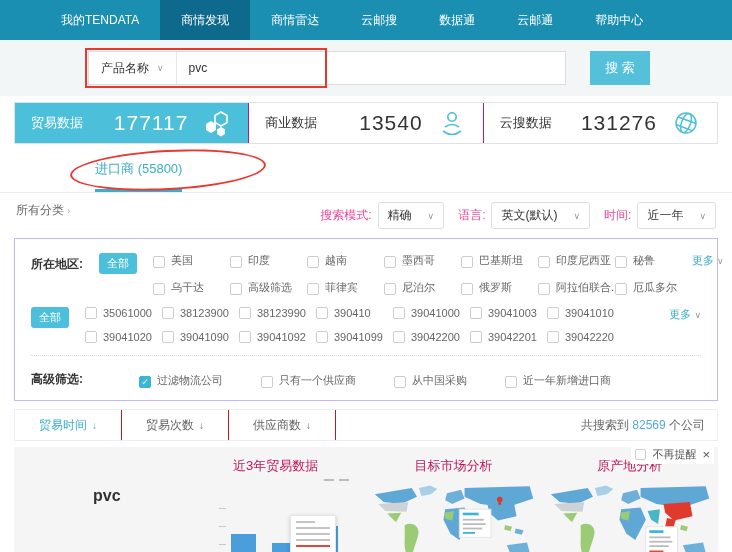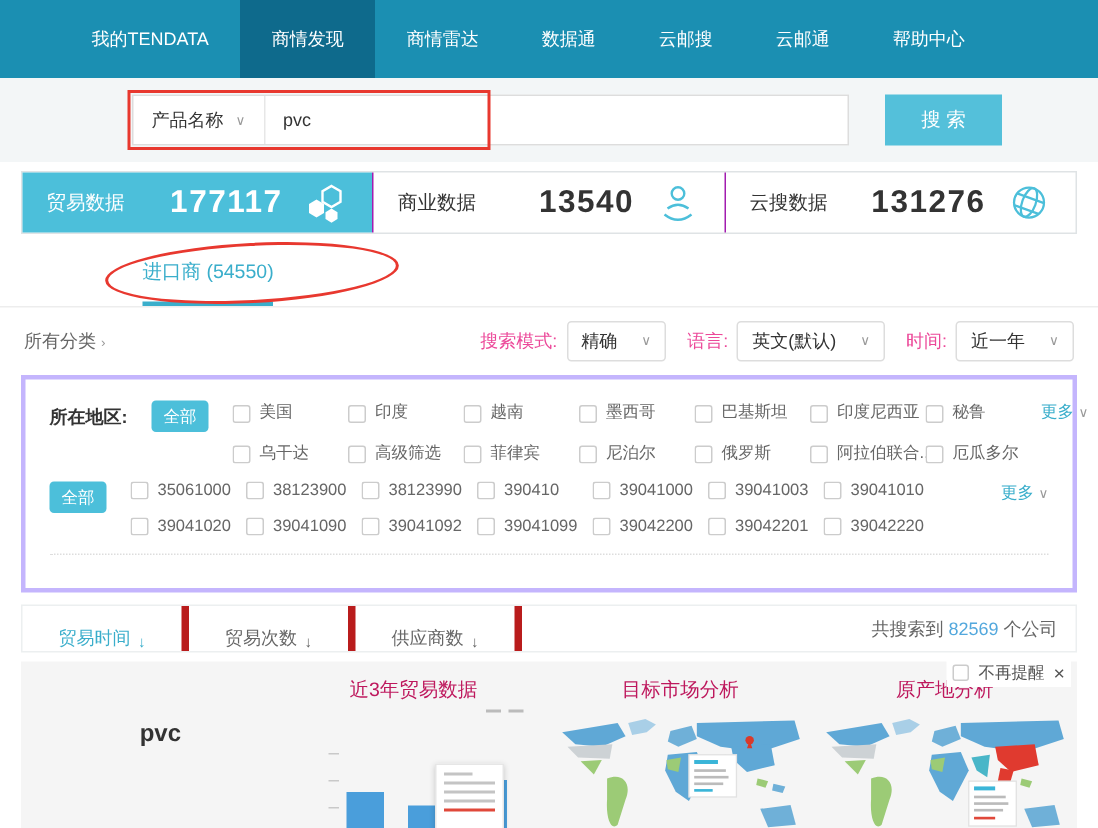--- a/index.html
+++ b/index.html
@@ -1,63 +1,63 @@
 <!DOCTYPE html>
 <html><head>
 <meta charset="utf-8">
 <style>
 *{margin:0;padding:0;box-sizing:border-box}
 html,body{width:732px;height:552px;overflow:hidden;background:#fff;
   font-family:"Liberation Sans","DejaVu Sans",sans-serif;font-size:12px;color:#333}
 
-.nav{height:52px;background:#1b8fb2;display:flex;align-items:stretch;padding-left:40px}
+.nav{height:40px;background:#1b8fb2;display:flex;align-items:stretch;padding-left:40px}
 .nav-item{color:#fff;font-size:12px;display:flex;align-items:center;padding:0 21px;cursor:pointer;white-space:nowrap}
 .nav-item.active{background:#0e6a8c}
 
 .search-strip{height:56px;background:#f3f6f7;display:flex;align-items:center;padding-left:88px;position:relative}
 .search-box{width:478px;height:34px;background:#fff;border:1px solid #ddd;display:flex;align-items:center}
 .cat-select{display:flex;align-items:center;gap:8px;padding:0 12px;height:100%;border-right:1px solid #e7e7e7;cursor:pointer}
 .chevron{color:#999;font-size:9px}
 .search-input{border:none;outline:none;flex:1;height:100%;padding:0 12px;font-size:12px;color:#333;background:transparent}
-.search-btn{margin-left:24px;width:78px;height:34px;background:#54c0da;color:#fff;border:none;font-size:13px;cursor:pointer}
+.search-btn{margin-left:24px;width:60px;height:34px;background:#54c0da;color:#fff;border:none;font-size:13px;cursor:pointer}
 .red-box{position:absolute;left:85px;top:8px;width:242px;height:40px;border:2px solid #e8382f;pointer-events:none}
 
 .stats{margin:6px 14px 0;display:flex;border:1px solid #dfe3e5;height:42px;background:#fff}
 .stat{flex:1;display:flex;align-items:center;padding:0 16px;border-left:1px solid #a21caf}
 .stat:first-child{border-left:none;background:#4cbfda;color:#fff}
 .stat-label{font-size:13px}
-.stat-value{margin-left:auto;font-size:21px;font-weight:700;letter-spacing:1px}
+.stat-value{margin-left:auto;font-size:21px;font-weight:400;letter-spacing:1px}
 .stat-icon{margin-left:14px;width:30px;height:30px;display:flex;align-items:center;justify-content:center}
 
 .tabs-row{position:relative;padding:16px 0 0 95px;display:flex;gap:56px;border-bottom:1px solid #ededed;background:#fff}
 .tab{font-size:13px;color:#333;padding-bottom:11px;cursor:pointer}
 .tab.active{color:#3aaecb;border-bottom:3px solid #3aaecb}
 .red-ellipse{position:absolute;left:70px;top:6px;width:196px;height:40px;border:2px solid #e8382f;border-radius:50%;transform:rotate(-3deg);pointer-events:none}
 
-.meta-row{display:flex;align-items:center;padding:9px 16px 7px;color:#666}
+.meta-row{display:flex;padding:9px 16px 7px;color:#666}
 .all-cats{cursor:pointer;color:#666}
 .meta-right{margin-left:auto;display:flex;align-items:center;gap:14px}
 .opt{display:flex;align-items:center;gap:6px}
 .opt-label{color:#ec4899}
 .select{border:1px solid #ddd;border-radius:3px;padding:4px 9px;display:flex;align-items:center;gap:16px;background:#fff;cursor:pointer;color:#333}
 
-.filter-panel{margin:2px 14px 0;border:3px solid #c4b5fd;padding:14px 16px 10px;background:#fff}
+.filter-panel{margin:2px 14px 0;border:1px solid #c4b5fd;padding:14px 16px 10px;background:#fff}
 .f-row{display:flex;margin-bottom:12px}
 .f-label{width:68px;font-weight:bold;font-size:12px;color:#333;padding-top:3px;flex:none}
 .badge{background:#4cbfda;color:#fff;border-radius:3px;padding:3px 8px;font-size:11px;height:fit-content;margin-right:16px;flex:none;cursor:pointer}
 .f-grid{display:grid;grid-template-columns:repeat(7,77px);row-gap:12px;flex:1}
 .f-flex{display:flex;gap:38px;flex:1}
 .chk{display:flex;align-items:flex-end;gap:6px;font-size:11px;color:#666;cursor:pointer;white-space:nowrap;overflow:hidden}
 .box{width:12px;height:12px;border:1px solid #ccc;border-radius:2px;background:#fff;flex:none;font-size:9px;line-height:11px;text-align:center;color:#fff}
 .box.checked{background:#3ab5d8;border-color:#3ab5d8}
 .more{color:#3aaecb;font-size:11px;margin-left:auto;flex:none;cursor:pointer;white-space:nowrap}
 .dotted{border-top:1px dotted #ddd;margin:2px 0 12px}
 
 .sort-bar{margin:8px 14px 0;border:1px solid #eceff0;display:flex;align-items:center;height:32px;background:#fff}
-.sort-item{padding:0 24px;font-size:12px;color:#666;border-right:5px solid #b91c1c;display:flex;align-items:flex-end;gap:5px;height:100%;cursor:pointer}
+.sort-item{padding:0 24px;font-size:12px;color:#666;border-right:1px solid #b91c1c;display:flex;align-items:center;gap:5px;height:100%;cursor:pointer}
 .sort-item.active{color:#3aaecb}
 .sort-arrow{font-size:10px}
 .result{margin-left:auto;padding-right:12px;color:#666}
 .result .count{color:#53a8dd}
 
 .promo{margin:6px 14px 0;background:#f5f5f5;height:124px;position:relative}
 .dismiss{position:absolute;top:-2px;right:4px;display:flex;align-items:center;gap:6px;font-size:11px;color:#555;background:#fff;padding:2px 4px}
 .dismiss .box{width:11px;height:11px}
 .dismiss-x{font-size:13px;color:#555;cursor:pointer}
 .promo-body{display:flex;height:100%;padding-top:10px}
@@ -81,22 +81,22 @@
 .map-panel{width:186px}
 .map-panel svg{display:block;margin:0 auto}
 </style>
 </head>
 <body>
 
 <header class="nav">
     <div class="nav-item">我的TENDATA</div>
     <div class="nav-item active">商情发现</div>
     <div class="nav-item">商情雷达</div>
+    <div class="nav-item">云邮搜</div>
     <div class="nav-item">数据通</div>
-    <div class="nav-item">云邮搜</div>
     <div class="nav-item">云邮通</div>
     <div class="nav-item">帮助中心</div>
   </header>
 
 <section class="search-strip">
   <div class="search-box">
     <div class="cat-select">
       <span>产品名称</span>
       <span class="chevron">∨</span>
     </div>
@@ -138,21 +138,21 @@
         <ellipse cx="14" cy="14" rx="4.5" ry="10" transform="rotate(20 14 14)"></ellipse>
         <path d="M4.5,11 h19 M5.5,19 h17" transform="rotate(20 14 14)"></path>
       </svg>
     </span>
   </div>
 </section>
 
 <div class="tabs-row">
   <div class="tab active">
     <span>进口商</span>
-    <span>(54550)</span>
+    <span>(55800)</span>
   </div>
   <div class="red-ellipse"></div>
 </div>
 
 <div class="meta-row">
   <span class="all-cats">
     <span>所有分类</span>
     <span class="chevron">›</span>
   </span>
   <div class="meta-right">
@@ -302,20 +302,42 @@
         </span>
         <span class="chk">
           <span class="box"></span>
           <span>39042220</span>
         </span>
       </div>
     <span class="more">
       <span>更多</span> <span class="chevron">∨</span></span>
   </div>
   <div class="dotted"></div>
+  <div class="f-row" style="margin-bottom:2px">
+    <span class="f-label">高级筛选:</span>
+    <span style="width:40px;flex:none"></span>
+    <div class="f-flex">
+        <span class="chk">
+          <span class="box checked">✓</span>
+          <span>过滤物流公司</span>
+        </span>
+        <span class="chk">
+          <span class="box"></span>
+          <span>只有一个供应商</span>
+        </span>
+        <span class="chk">
+          <span class="box"></span>
+          <span>从中国采购</span>
+        </span>
+        <span class="chk">
+          <span class="box"></span>
+          <span>近一年新增进口商</span>
+        </span>
+      </div>
+  </div>
 </section>
 
 <section class="sort-bar">
   <span class="sort-item active">
       <span>贸易时间</span>
       <span class="sort-arrow">↓</span>
     </span>
     <span class="sort-item">
       <span>贸易次数</span>
       <span class="sort-arrow">↓</span>

